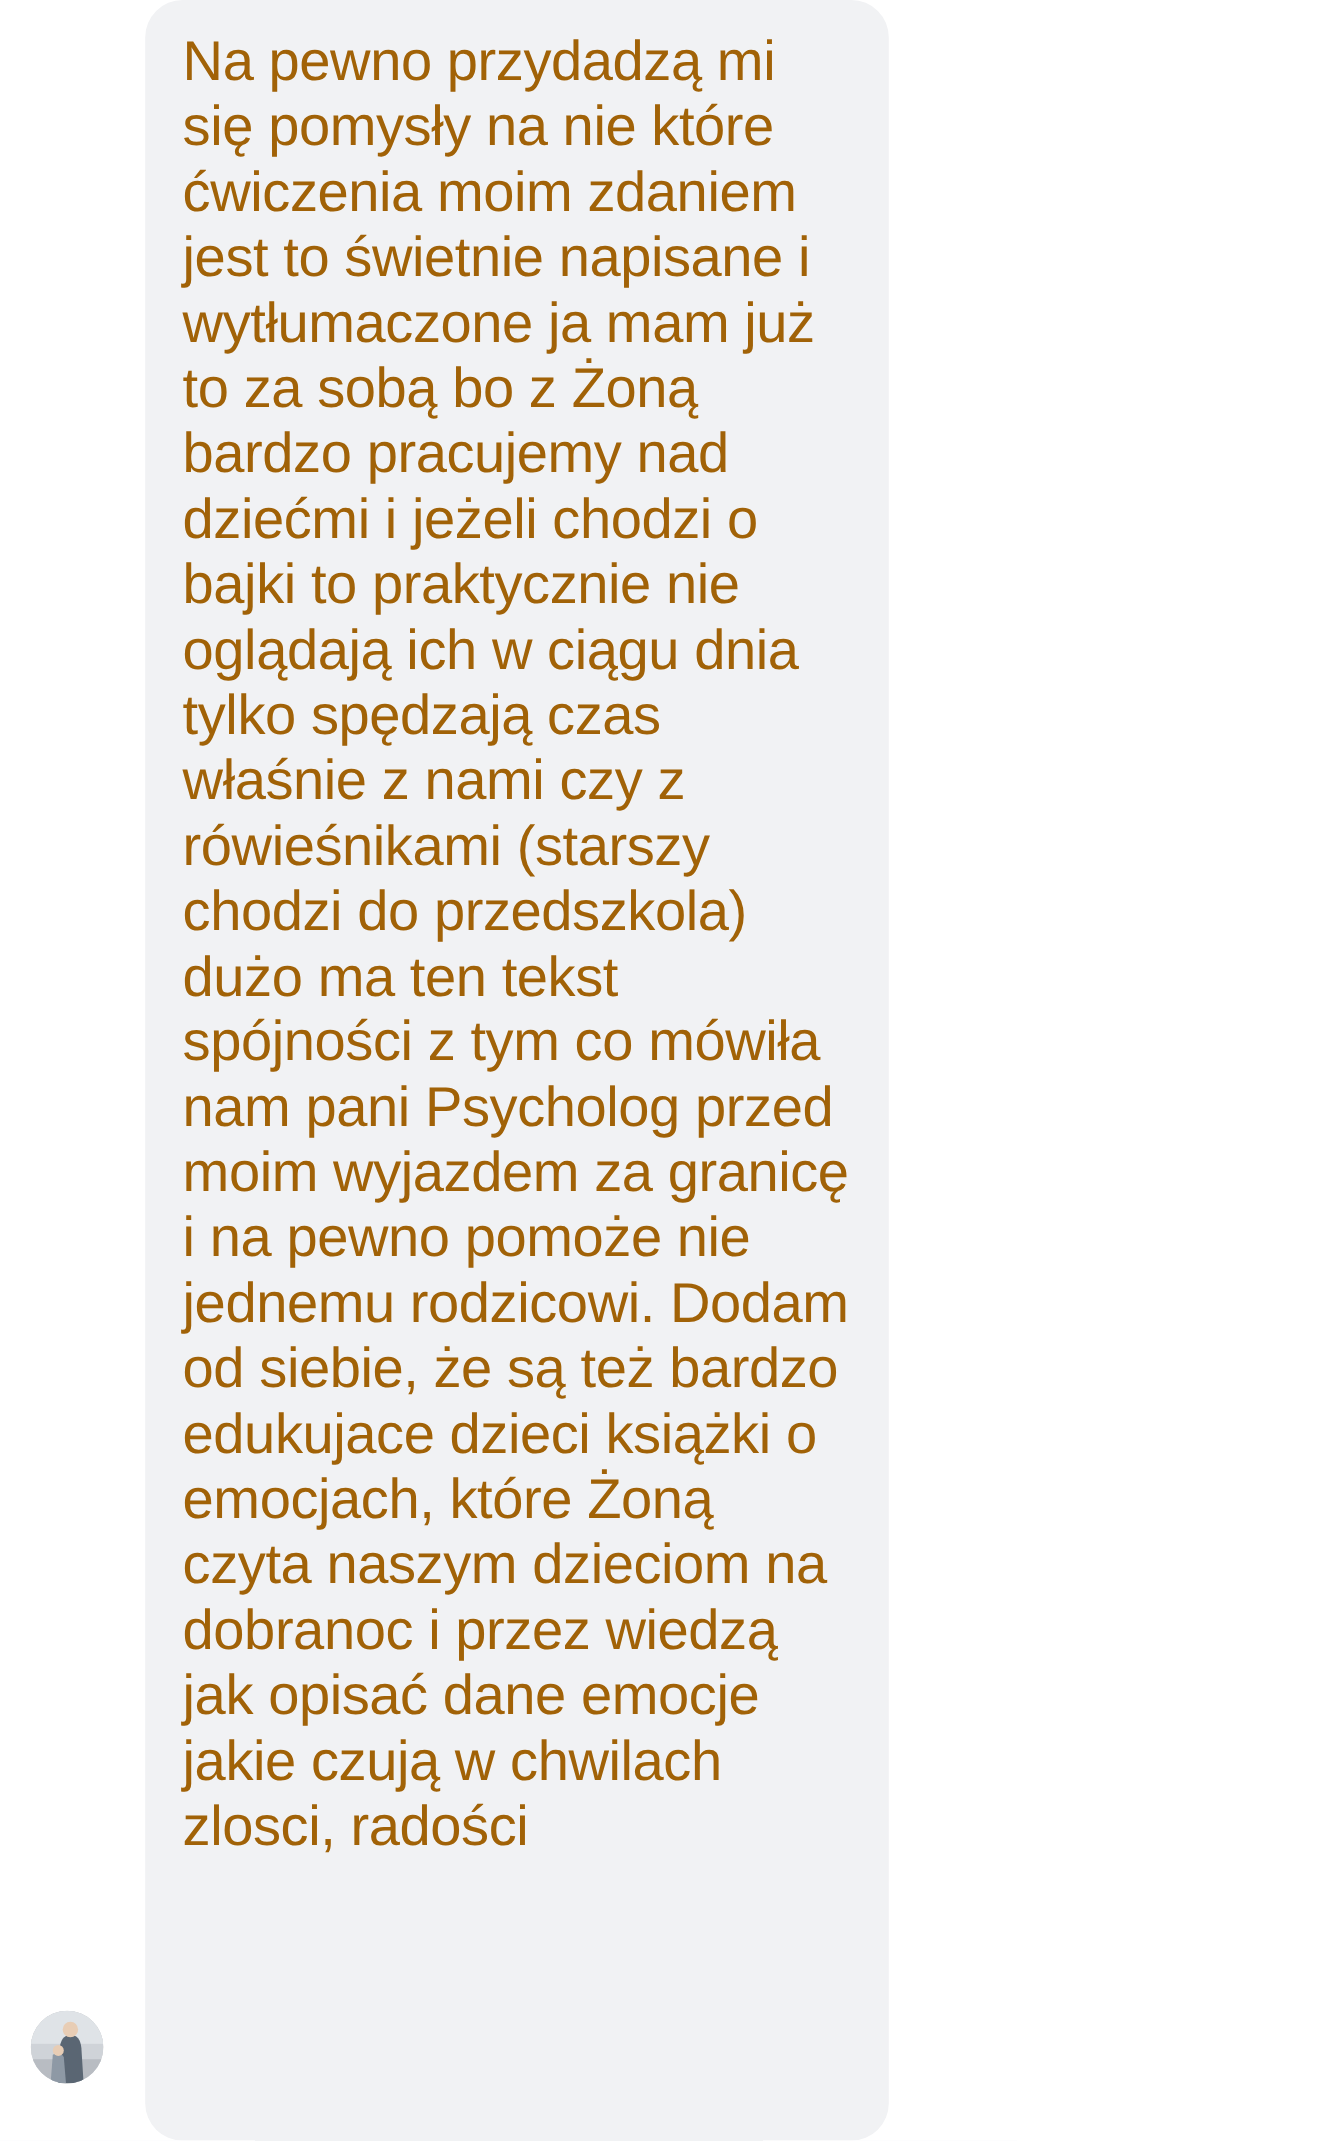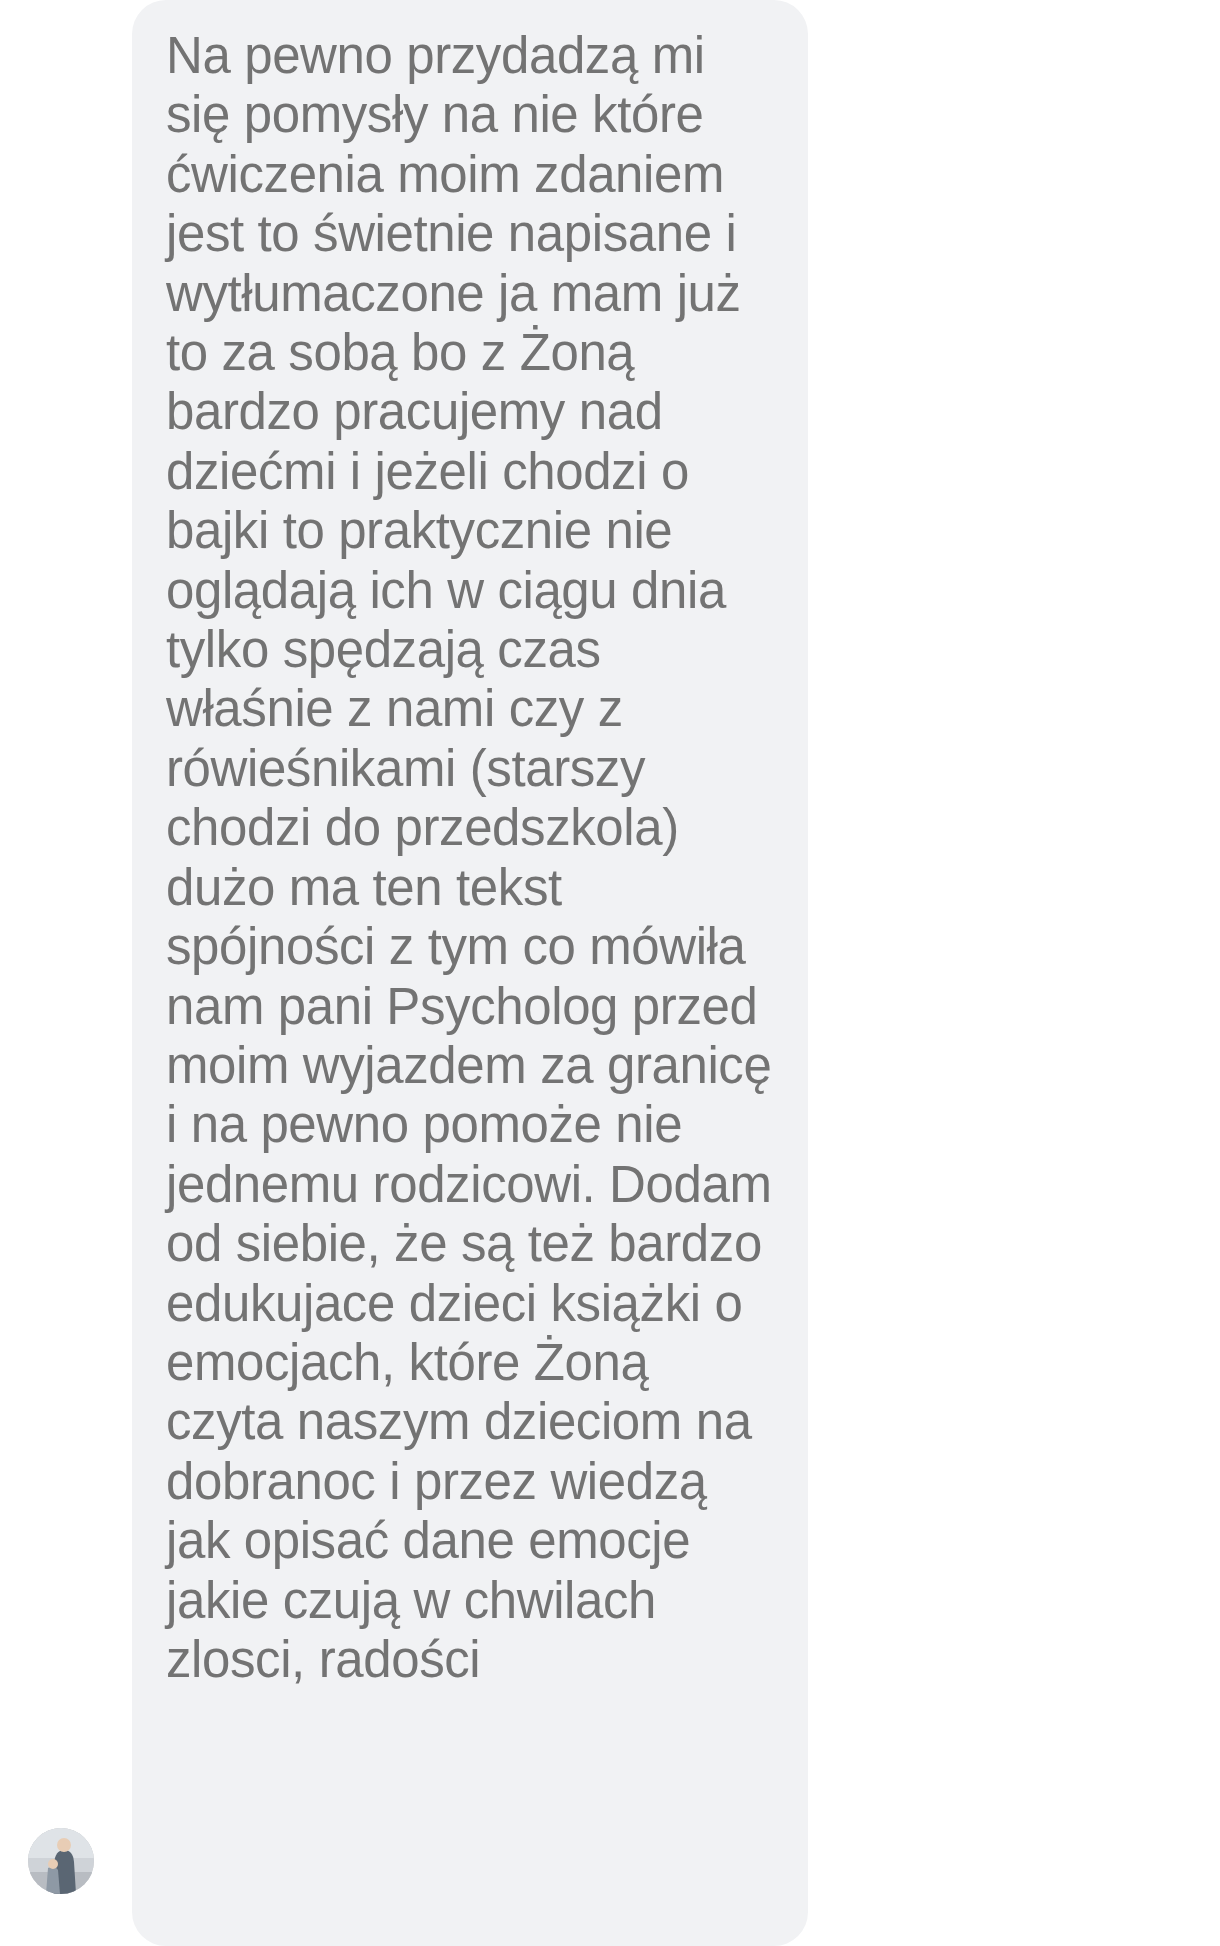--- a/index.html
+++ b/index.html
@@ -57,21 +57,21 @@
     margin-top: -4px;
     background: #f1f2f4;
     border-radius: 34px;
     padding: 26px 34px 40px 34px;
     box-sizing: border-box;
   }
 
   .bubble-text {
     font-size: 51px;
     line-height: 1.165;
-    color: #737373;
+    color: #a16207;
     letter-spacing: -0.4px;
     word-wrap: break-word;
     white-space: pre-wrap;
     font-weight: 400;
   }
 </style>
 </head>
 <body>
 
 <div class="chat-screen">

